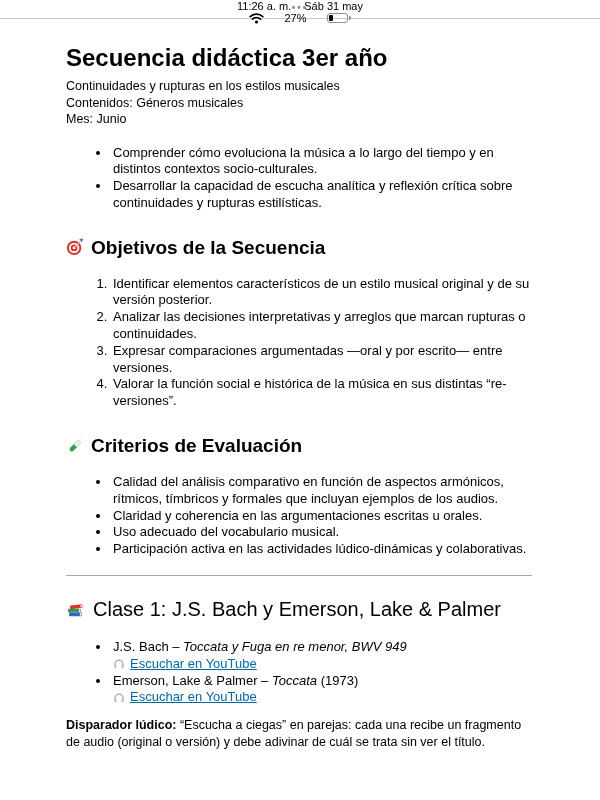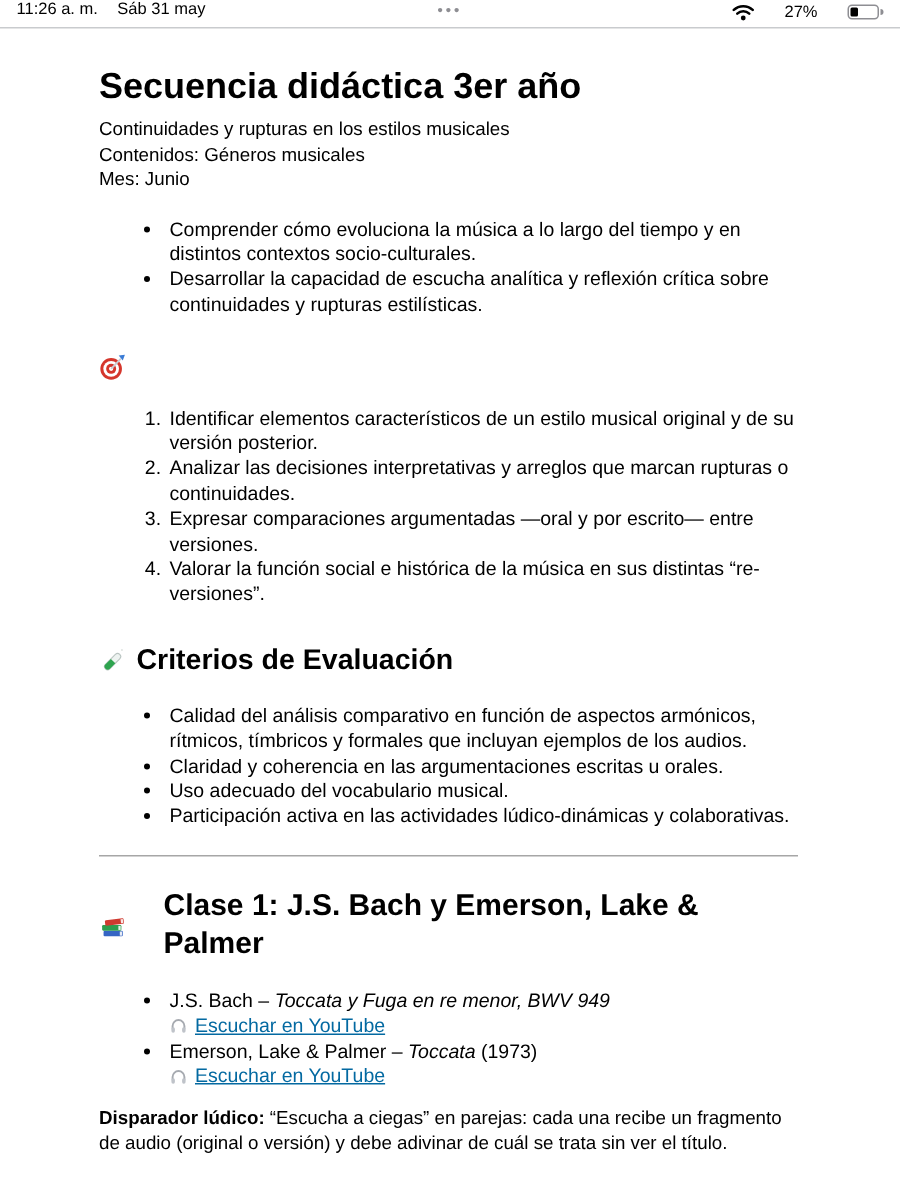--- a/index.html
+++ b/index.html
@@ -1,23 +1,24 @@
 <!DOCTYPE html>
 <html><head>
 <meta charset="utf-8">
 <style>
   * { margin:0; padding:0; box-sizing:border-box; }
   html,body { width:600px; height:800px; background:#ffffff; overflow:hidden; }
   body { font-family:"Liberation Sans","DejaVu Sans",sans-serif; color:#000; }
 
   
   .status-bar{
-    height:19px; display:flex; justify-content:space-between;
+    height:19px; display:flex; align-items:center; justify-content:space-between;
     padding:0 11px 2px 11px; font-size:11px; color:#000; position:relative;
     border-bottom:1px solid #c9cbce;
+    flex-direction:column;
   }
   .sb-left{ display:flex; gap:13px; }
   .sb-center{
     position:absolute; left:50%; top:2px; transform:translateX(-50%);
     color:#8e8e93; font-size:10px; letter-spacing:2px; font-weight:bold;
   }
   .sb-right{ display:flex; align-items:center; gap:20px; }
   .battery{ display:inline-flex; align-items:center; }
   .battery-body{
     width:21px; height:10px; border:1px solid #8e8e93; border-radius:3px;
@@ -45,22 +46,22 @@
 
   ul.doc-list, ol.doc-list{
     margin-top:17px; padding-left:45px;
     font-size:13px; line-height:16.8px;
   }
   ul.doc-list li, ol.doc-list li{ padding-left:2px; }
 
   hr.divider{ border:none; border-top:1px solid #a6a6a6; margin-top:17px; }
 
   h2.clase{
-    display:flex; align-items:center; gap:24px;
-    font-size:20px; line-height:25px; font-weight:bold; margin-top:21px;
+    display:flex; align-items:center; gap:8px;
+    font-size:20px; line-height:25px; font-weight:normal; margin-top:21px;
   }
   .para{ font-size:12.5px; line-height:17px; }
   .label{ font-weight:bold; }
   .obras-label{ margin-top:15px; }
   .link-line{ display:flex; align-items:center; gap:5px; }
   a.yt-link{ color:#0369a1; text-decoration:underline; }
   .disparador{ margin-top:11px; max-width:466px; }
 </style>
 </head>
 <body>
@@ -108,20 +109,21 @@
     <span class="icon">
       <svg width="18" height="18" viewBox="0 0 20 20">
         <circle cx="9" cy="11" r="8" fill="#d5362c"></circle>
         <circle cx="9" cy="11" r="5.8" fill="#ffffff"></circle>
         <circle cx="9" cy="11" r="3.7" fill="#d5362c"></circle>
         <circle cx="9" cy="11" r="1.6" fill="#ffffff"></circle>
         <line x1="9" y1="11" x2="16.2" y2="3.4" stroke="#c9cdd3" stroke-width="1.4"></line>
         <path d="M14.6 1.2 L19.2 0.6 L17.6 4.9 Z" fill="#3a7bd5"></path>
       </svg>
     </span>
+    <span>Objetivos de la Secuencia</span>
   </h2>
   <ol class="doc-list">
     <li>Identificar elementos característicos de un estilo musical original y de su versión posterior.</li>
     <li>Analizar las decisiones interpretativas y arreglos que marcan rupturas o continuidades.</li>
     <li>Expresar comparaciones argumentadas —oral y por escrito— entre versiones.</li>
     <li>Valorar la función social e histórica de la música en sus distintas “re-versiones”.</li>
   </ol>
 
   <h2 class="sec mt-2">
     <span class="icon">

